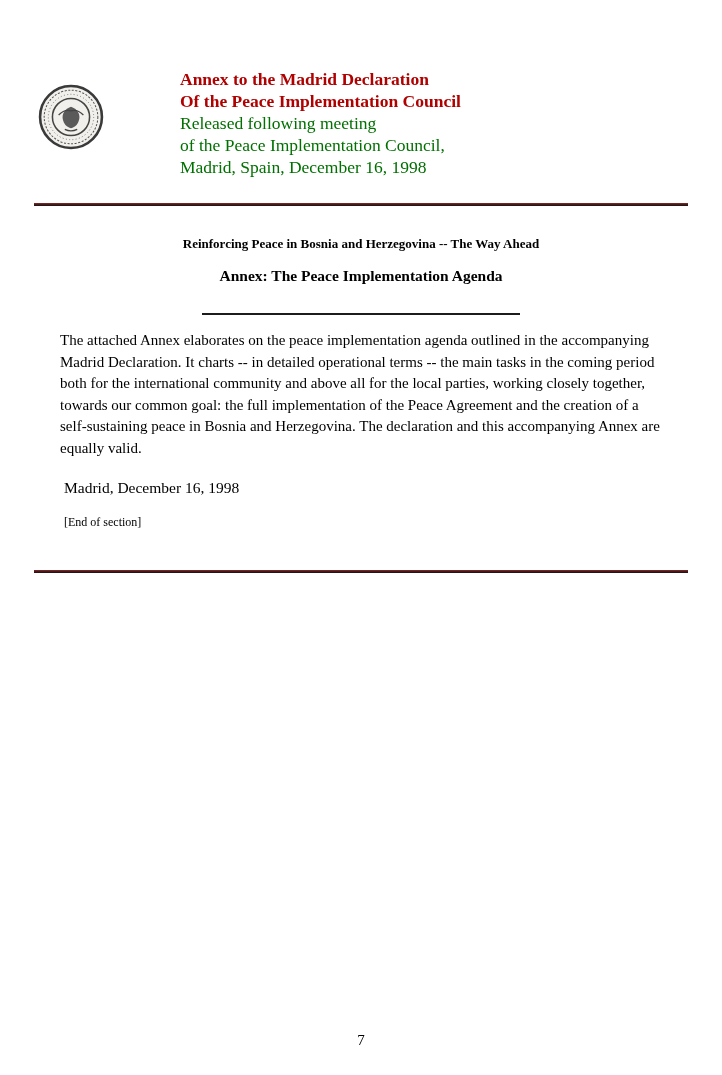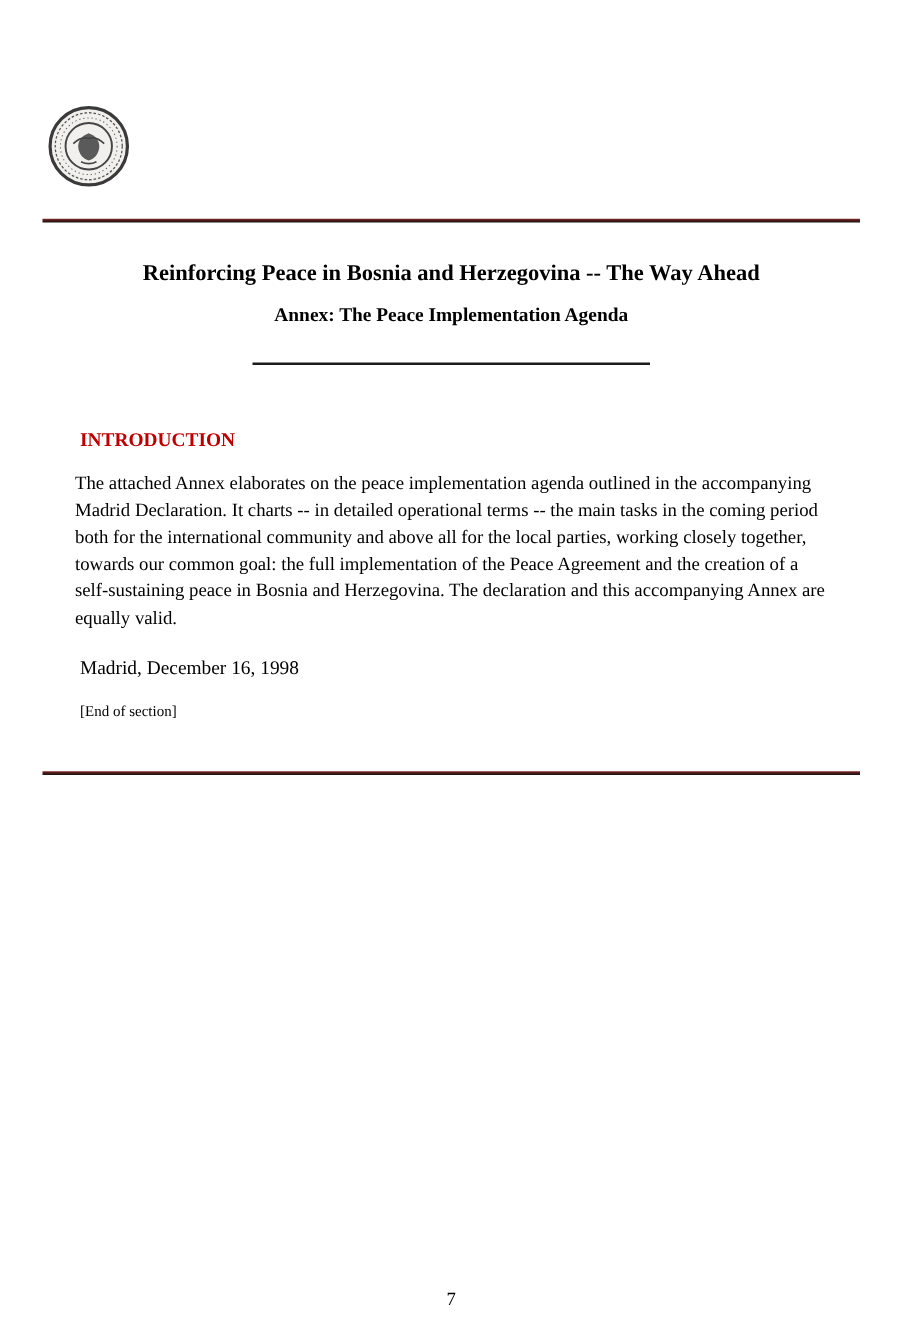--- a/index.html
+++ b/index.html
@@ -55,21 +55,21 @@
   }
   .footer-rule {
     margin-top: 40px;
   }
   
   .doc-heading {
     margin-top: 30px;
     text-align: center;
   }
   .doc-heading-line1 {
-    font-size: 18px;
+    font-size: 13px;
     font-weight: bold;
   }
   .doc-heading-line2 {
     font-size: 15.5px;
     font-weight: bold;
     margin-top: 15px;
   }
   
   .section-title {
     margin: 52px 60px 0 64px;
@@ -109,32 +109,38 @@
       <svg viewBox="0 0 64 64" width="66" height="66" aria-hidden="true">
         <circle cx="32" cy="32" r="30" fill="#f2f0ec" stroke="#3a3a3a" stroke-width="2.5"></circle>
         <circle cx="32" cy="32" r="26" fill="none" stroke="#555555" stroke-width="1" stroke-dasharray="2 1.5"></circle>
         <circle cx="32" cy="32" r="22" fill="none" stroke="#666666" stroke-width="0.8" stroke-dasharray="1 2.2"></circle>
         <circle cx="32" cy="32" r="18" fill="none" stroke="#444444" stroke-width="1.5"></circle>
         <path d="M32 22 c-6 2 -9 7 -8 12 c1 5 4 8 8 9 c4 -1 7 -4 8 -9 c1 -5 -2 -10 -8 -12z" fill="#5a5a5a"></path>
         <path d="M20 30 q6 -6 12 -4 q6 -2 12 4" fill="none" stroke="#444444" stroke-width="1.2"></path>
         <path d="M26 44 q6 3 12 0" fill="none" stroke="#444444" stroke-width="1.2"></path>
       </svg>
     </div>
+    <div class="header-text">
+      <div class="title-line">Annex to the Madrid Declaration</div>
+      <div class="title-line">Of the Peace Implementation Council</div>
+      <div class="subtitle-line">Released following meeting</div>
+      <div class="subtitle-line">of the Peace Implementation Council,</div>
+      <div class="subtitle-line">Madrid, Spain, December 16, 1998</div>
+    </div>
   </div>
 
   <div class="rule-full"></div>
 
   <div class="doc-heading">
     <div class="doc-heading-line1">Reinforcing Peace in Bosnia and Herzegovina -- The Way Ahead</div>
     <div class="doc-heading-line2">Annex: The Peace Implementation Agenda</div>
   </div>
 
   <div class="rule-short"></div>
 
-  <div class="section-title">INTRODUCTION</div>
 
   <p class="body-paragraph">The attached Annex elaborates on the peace implementation agenda outlined in the accompanying Madrid Declaration. It charts -- in detailed operational terms -- the main tasks in the coming period both for the international community and above all for the local parties, working closely together, towards our common goal: the full implementation of the Peace Agreement and the creation of a self-sustaining peace in Bosnia and Herzegovina. The declaration and this accompanying Annex are equally valid.</p>
 
 
   <p class="dateline">Madrid, December 16, 1998</p>
 
   <p class="end-note">[End of section]</p>
 
   <div class="rule-full footer-rule"></div>
 

